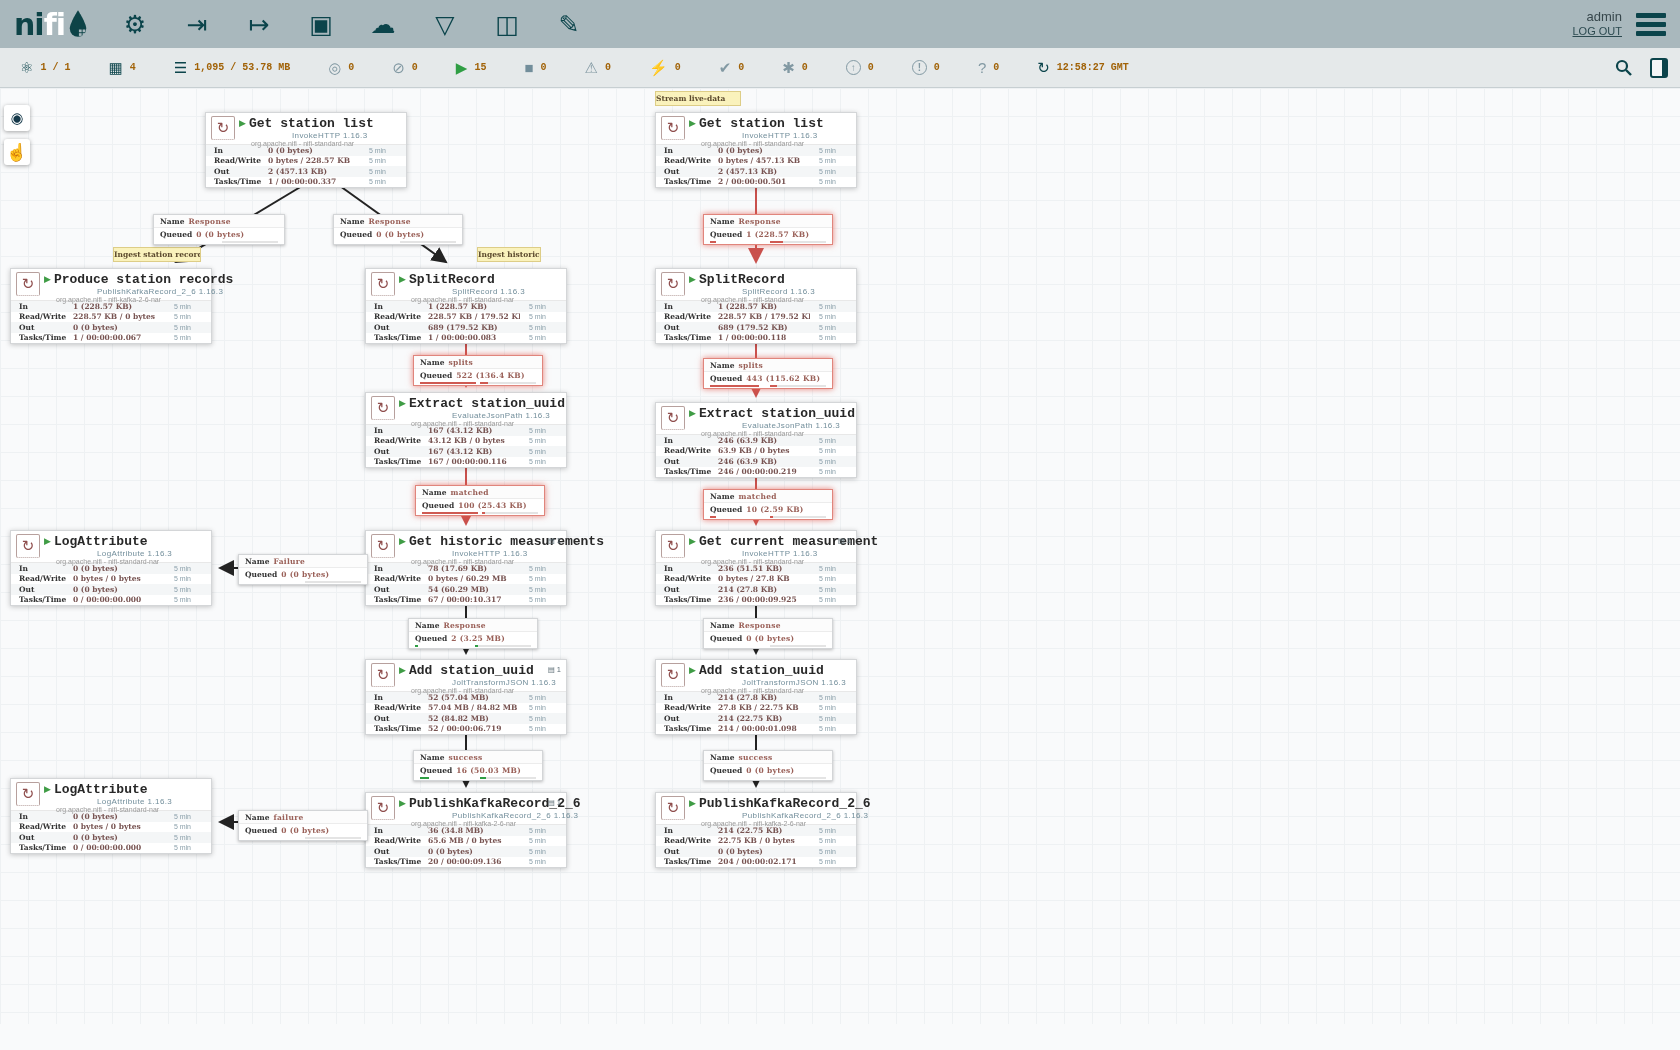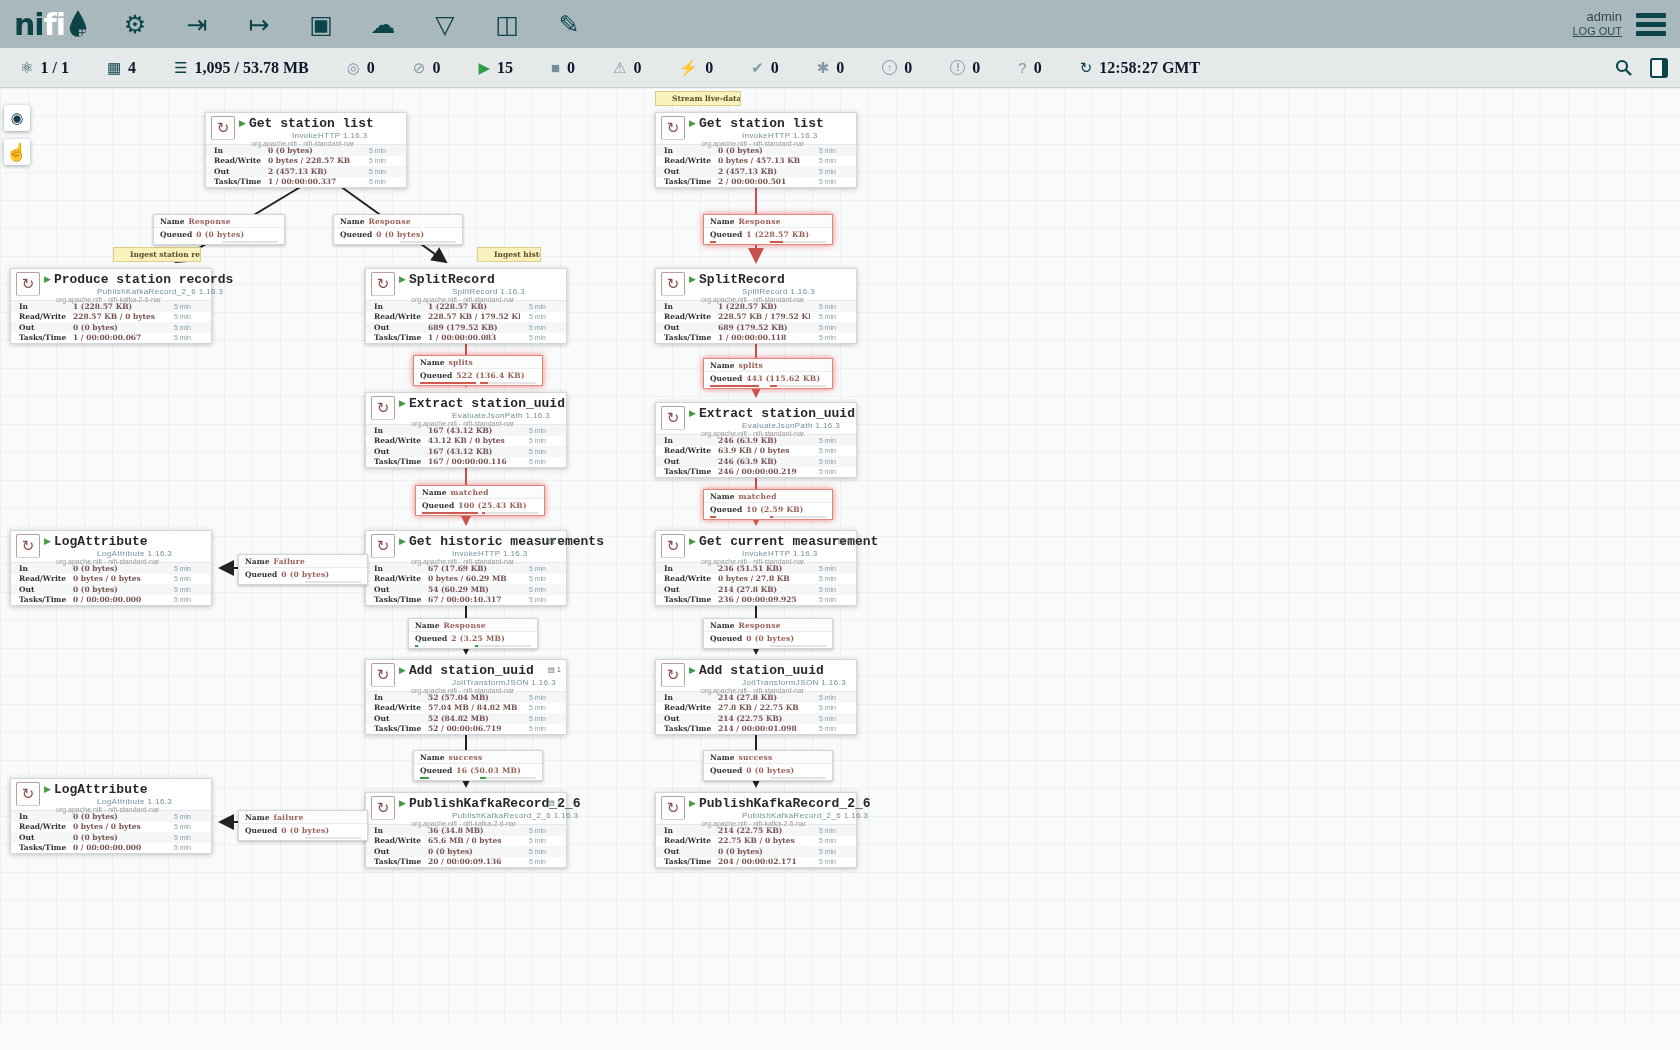--- a/index.html
+++ b/index.html
@@ -28,21 +28,21 @@
   .status-bar { position:absolute; top:48px; left:0; right:0; height:40px; background:#e5e9ea;
     border-bottom:1px solid #c7cfd2; display:flex; align-items:center; padding:0 12px 0 20px; gap:38px; }
   .status-item { display:flex; align-items:center; gap:7px; white-space:nowrap; }
   .st-icon { font-size:15px; line-height:1; }
   .st-icon.teal { color:#0b444b; }
   .st-icon.gray { color:#8299a3; }
   .st-icon.green { color:#2f9e44; }
   .st-icon.slate { color:#728e9b; }
   .st-icon.circled { font-size:10px; width:15px; height:15px; border:1.5px solid #8299a3;
     border-radius:50%; display:inline-flex; align-items:center; justify-content:center; font-weight:bold; }
-  .st-value { font-family:Liberation Serif, serif; font-weight:bold; font-size:16px; color:#0f172a; }
+  .st-value { font-family:Liberation Mono, monospace; font-weight:bold; font-size:10px; color:#a16207; }
   .refresh-group { display:flex; align-items:center; gap:7px; }
   .status-right { margin-left:auto; display:flex; align-items:center; gap:14px; }
   .search-btn { width:24px; height:24px; display:flex; align-items:center; justify-content:center; cursor:pointer; }
   .panel-toggle { width:18px; height:20px; border:2px solid #0b444b; border-right-width:6px;
     border-radius:3px; background:#f4f6f7; cursor:pointer; }
 
   
   .canvas { position:absolute; top:88px; left:0; right:0; bottom:26px; background-color:#f9fafb;
     background-image:linear-gradient(#eef1f3 1px, transparent 1px),
                      linear-gradient(90deg,#eef1f3 1px, transparent 1px);
@@ -86,21 +86,21 @@
   .conn-key { font-weight:bold; color:#333; }
   .conn-val { font-weight:bold; color:#9a6058; letter-spacing:.3px; white-space:nowrap; }
   .conn-bars { position:relative; height:4px; }
   .bar-left-fill { position:absolute; left:6px; bottom:1px; height:2.5px; }
   .bar-right-track { position:absolute; right:6px; bottom:1px; width:56px; height:2.5px; background:#e4e4e4; }
   .bar-right-fill { position:absolute; left:0; top:0; height:2.5px; }
 
   
   .flow-label { position:absolute; height:15px; background:#faf2bc; border:1px solid #ddcd87;
     font-family:"DejaVu Serif", serif; font-weight:bold; font-size:7.5px; color:#5c4a2e;
-    padding:2px 16px; z-index:2; white-space:nowrap; overflow:hidden; cursor:pointer; }
+    padding:2px 0; z-index:2; white-space:nowrap; overflow:hidden; cursor:pointer; }
 
   
   .breadcrumb-bar { position:absolute; left:0; right:0; bottom:0; height:26px; background:#fbfcfc;
     border-top:1px solid #dce1e3; display:flex; align-items:center; padding:0 12px; z-index:6; }
   .breadcrumb { font-size:12.5px; font-weight:bold; color:#235c63; cursor:pointer; }
 </style>
 </head>
 <body>
 
 <div class="app">
@@ -535,21 +535,21 @@
                 <span class="proc-name">Get historic measurements</span>
               </div>
               <div class="proc-type">InvokeHTTP 1.16.3</div>
               <div class="proc-bundle">org.apache.nifi - nifi-standard-nar</div>
             </div>
             <span class="thread-badge">▤ 1</span>
           </div>
           <div class="proc-stats">
             <div class="stat-row">
               <span class="stat-label">In</span>
-              <span class="stat-value">67 (17.69 KB)</span>
+              <span class="stat-value">78 (17.69 KB)</span>
               <span class="stat-win">5 min</span>
             </div>
             <div class="stat-row">
               <span class="stat-label">Read/Write</span>
               <span class="stat-value">0 bytes / 60.29 MB</span>
               <span class="stat-win">5 min</span>
             </div>
             <div class="stat-row">
               <span class="stat-label">Out</span>
               <span class="stat-value">54 (60.29 MB)</span>

